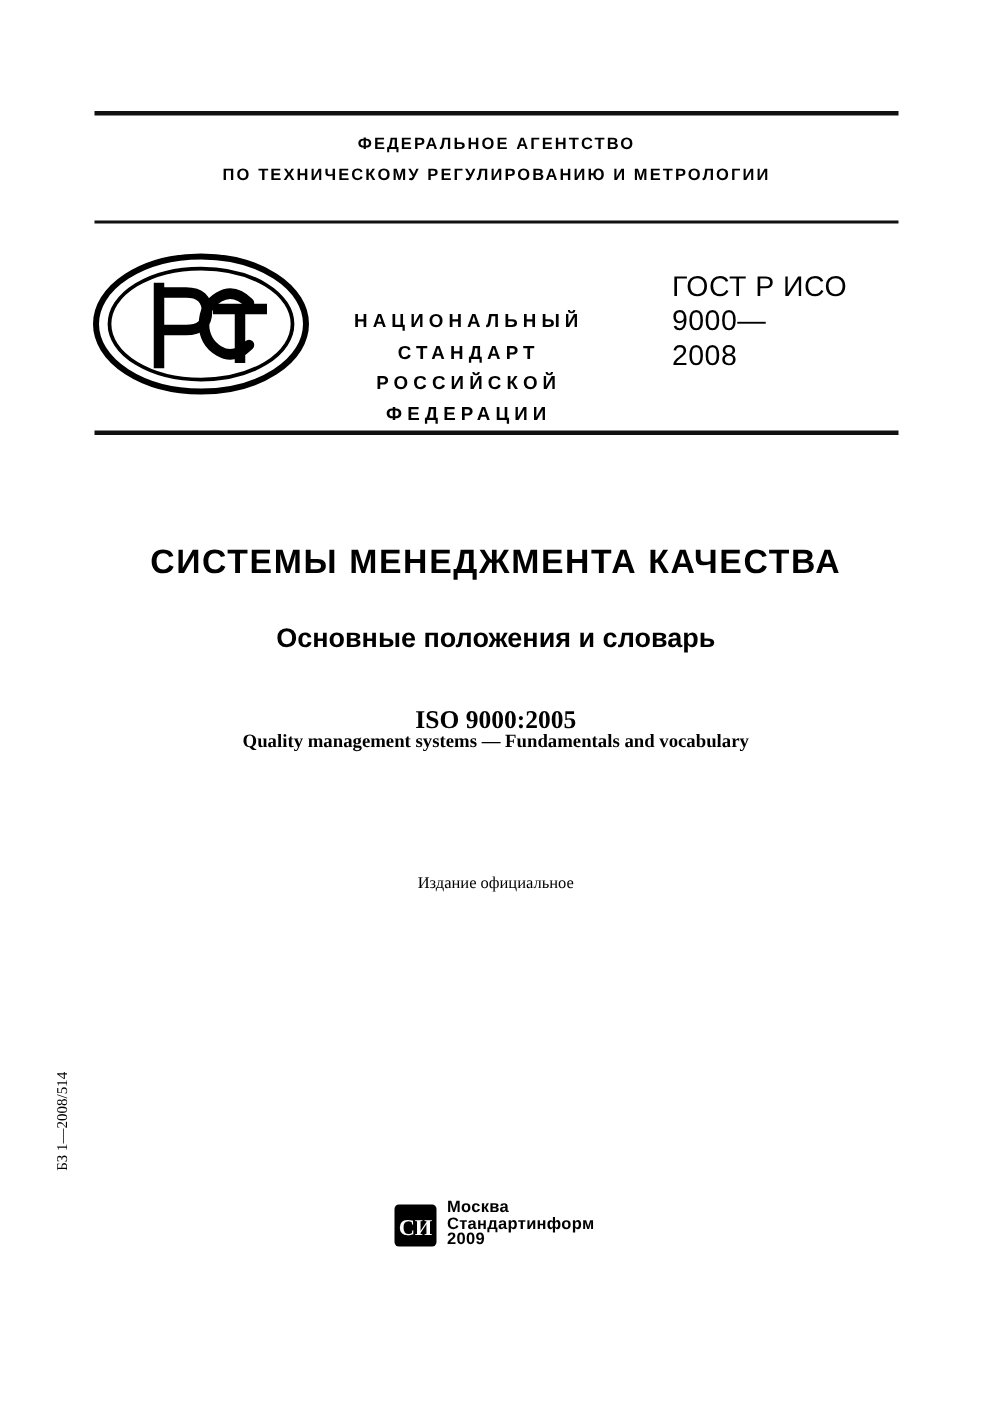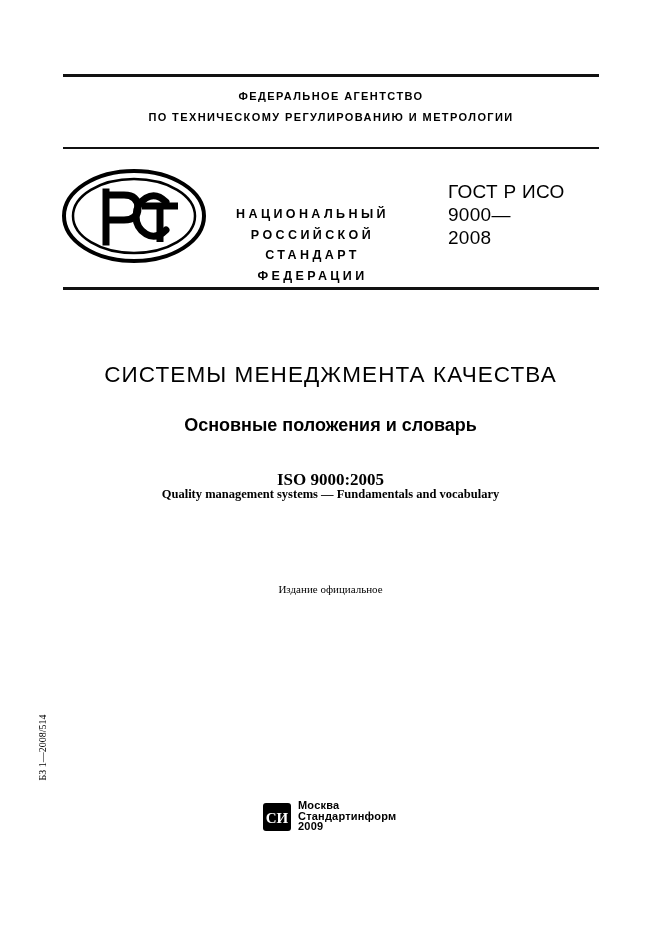--- a/index.html
+++ b/index.html
@@ -96,21 +96,21 @@
   }
 
   
   .title-main {
     position: absolute;
     left: 40px;
     top: 362px;
     width: 581px;
     text-align: center;
     font-size: 22.5px;
-    font-weight: normal;
+    font-weight: bold;
     letter-spacing: 1.1px;
   }
   .title-sub {
     position: absolute;
     left: 40px;
     top: 415px;
     width: 581px;
     text-align: center;
     font-size: 18px;
     font-weight: bold;
@@ -223,22 +223,22 @@
 
       <path d="M106 36 Q96 26 86 32 Q76 38 76 50 Q76 62 86 68 Q96 74 106 64" stroke="#000" stroke-width="7" fill="none" stroke-linecap="round"></path>
 
       <path d="M82 40 L118 40" stroke="#000" stroke-width="7" fill="none"></path>
       <path d="M100 40 L100 76" stroke="#000" stroke-width="7" fill="none"></path>
     </svg>
   </div>
 
   <div class="natstd">
     <div>НАЦИОНАЛЬНЫЙ</div>
+    <div>СТАНДАРТ</div>
     <div>РОССИЙСКОЙ</div>
-    <div>СТАНДАРТ</div>
     <div>ФЕДЕРАЦИИ</div>
   </div>
 
   <div class="desig">
     <div>ГОСТ Р ИСО</div>
     <div>9000—</div>
     <div>2008</div>
   </div>
 
   <div class="title-main">СИСТЕМЫ МЕНЕДЖМЕНТА КАЧЕСТВА</div>

